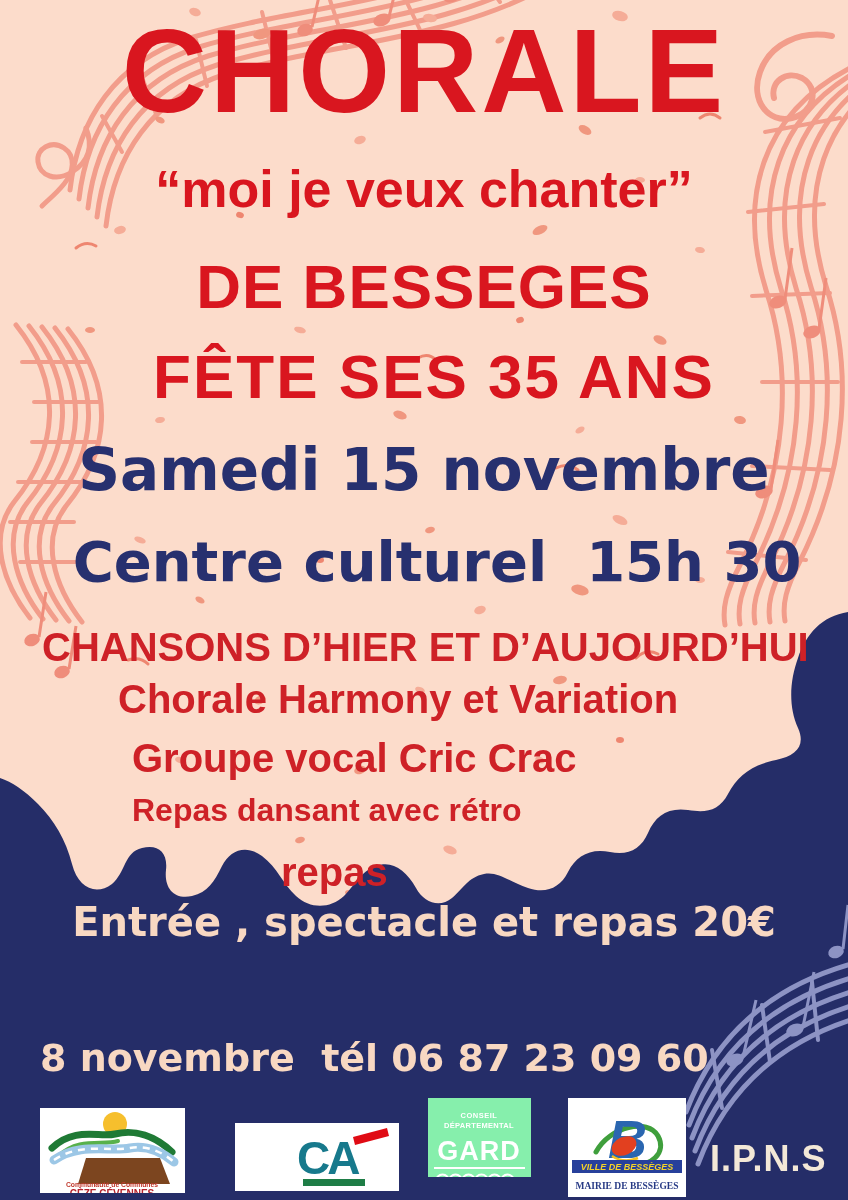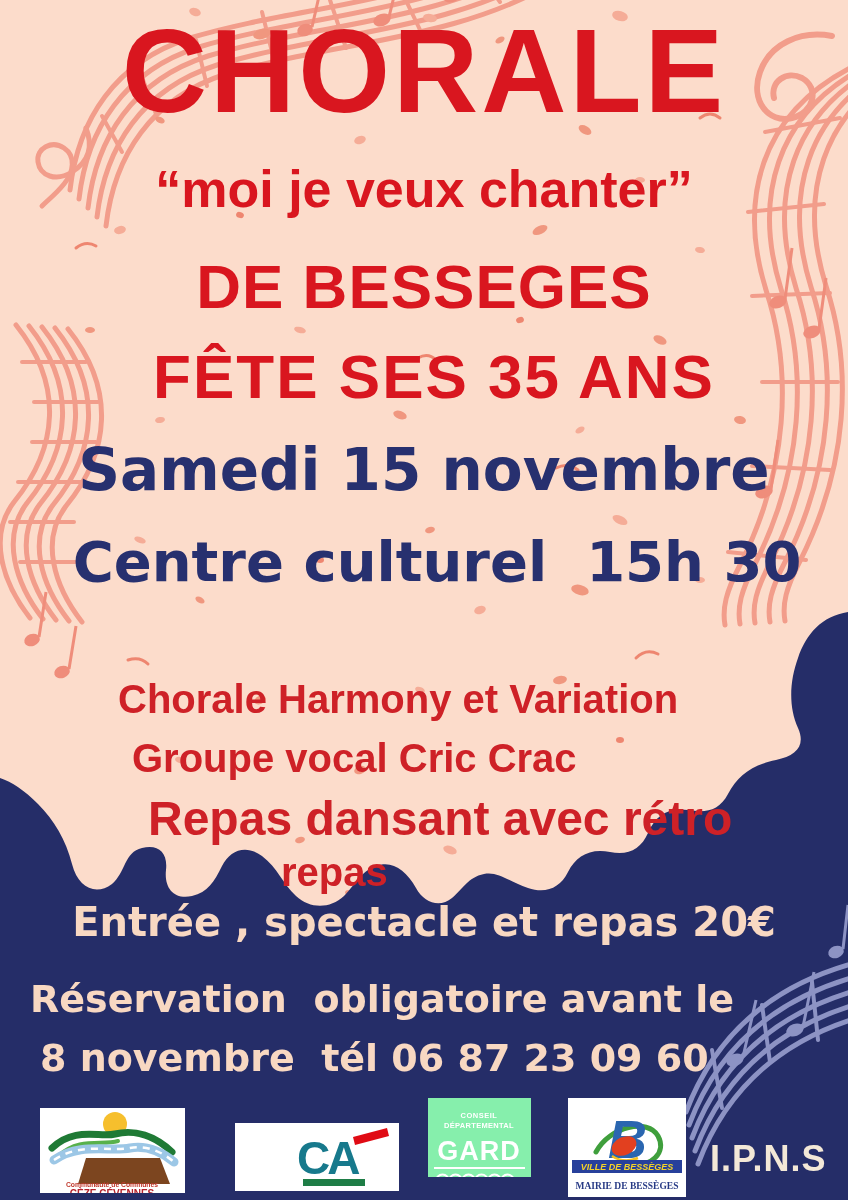--- a/index.html
+++ b/index.html
@@ -17,21 +17,21 @@
   .peach-txt{color:#f8d8c2;font-weight:bold;font-family:"DejaVu Sans",sans-serif;}
   .title{top:10px;font-size:118px;letter-spacing:3px;}
   .quote{top:162px;font-size:52px;}
   .de-besseges{top:254px;font-size:62px;letter-spacing:1px;}
   .fete{top:344px;font-size:62px;letter-spacing:2px;padding-left:20px;}
   .samedi{top:440px;font-size:58px;}
   .centre{top:533px;font-size:56px;margin-left:26px;}
   .chansons{top:626px;left:42px;font-size:40px;}
   .prog1{top:678px;left:118px;font-size:40px;}
   .prog2{top:737px;left:132px;font-size:40px;}
-  .prog3{top:794px;left:148px;font-size:48px;}
+  .prog3{top:794px;left:132px;font-size:32px;}
   .prog4{top:851px;left:281px;font-size:40px;}
   .entree{top:901px;font-size:40px;}
   .resa1{top:980px;left:30px;font-size:38px;}
   .resa2{top:1039px;left:40px;font-size:38px;}
   .ipns{left:710px;top:1140px;font-size:36px;font-weight:bold;color:#f3e8d7;letter-spacing:1px;}
   .logo{position:absolute;background:#fff;overflow:hidden;}
   .logo-ceze{left:40px;top:1108px;width:145px;height:85px;}
   .logo-ca{left:235px;top:1123px;width:132px;height:68px;padding-left:32px;}
   .logo-gard{left:428px;top:1098px;width:103px;height:79px;background:#86efac;}
   .logo-besseges{left:568px;top:1098px;width:118px;height:99px;}
@@ -205,26 +205,26 @@
       <path d="M 743 1057 L 756 1000 M 803 1027 L 814 972 M 843 949 L 848 905" stroke="#8d93c4" stroke-width="3" fill="none"></path>
     </g>
   </svg>
 
   <div class="txt center red-big title">CHORALE</div>
   <div class="txt center red-big quote">“moi je veux chanter”</div>
   <div class="txt center red-big de-besseges">DE BESSEGES</div>
   <div class="txt center red-big fete">FÊTE SES 35 ANS</div>
   <div class="txt center navy-txt samedi">Samedi 15 novembre</div>
   <div class="txt center navy-txt centre">Centre culturel  15h 30</div>
+  <div class="txt red-mid chansons">CHANSONS D’HIER ET D’AUJOURD’HUI</div>
   <div class="txt red-mid prog1">Chorale Harmony et Variation</div>
   <div class="txt red-mid prog2">Groupe vocal Cric Crac</div>
   <div class="txt red-mid prog3">Repas dansant avec rétro</div>
   <div class="txt red-mid prog4">repas</div>
   <div class="txt center peach-txt entree">Entrée , spectacle et repas 20€</div>
-  <div class="txt peach-txt resa1">Réservation  obligatoire avant le</div>
   <div class="txt peach-txt resa2">8 novembre  tél 06 87 23 09 60</div>
 
   <div class="logo logo-ceze">
     <svg width="145" height="85" viewBox="0 0 145 85" aria-hidden="false">
       <circle cx="75" cy="16" r="12" fill="#f6bf2d"></circle>
       <polygon points="46,50 120,50 130,76 38,76" fill="#7c451f"></polygon>
       <path d="M 12 40 C 35 18 60 30 75 26 C 95 21 115 28 132 44" stroke="#1f7a35" stroke-width="7" fill="none" stroke-linecap="round"></path>
       <path d="M 18 48 C 40 28 62 38 78 33" stroke="#58b14c" stroke-width="4" fill="none" stroke-linecap="round"></path>
       <path d="M 14 52 C 40 34 70 44 90 40 C 108 37 122 44 134 54" stroke="#9cc7e6" stroke-width="9" fill="none" stroke-linecap="round"></path>
       <path d="M 14 52 C 40 34 70 44 90 40 C 108 37 122 44 134 54" stroke="#ffffff" stroke-width="2.5" fill="none" stroke-dasharray="7 6"></path>

